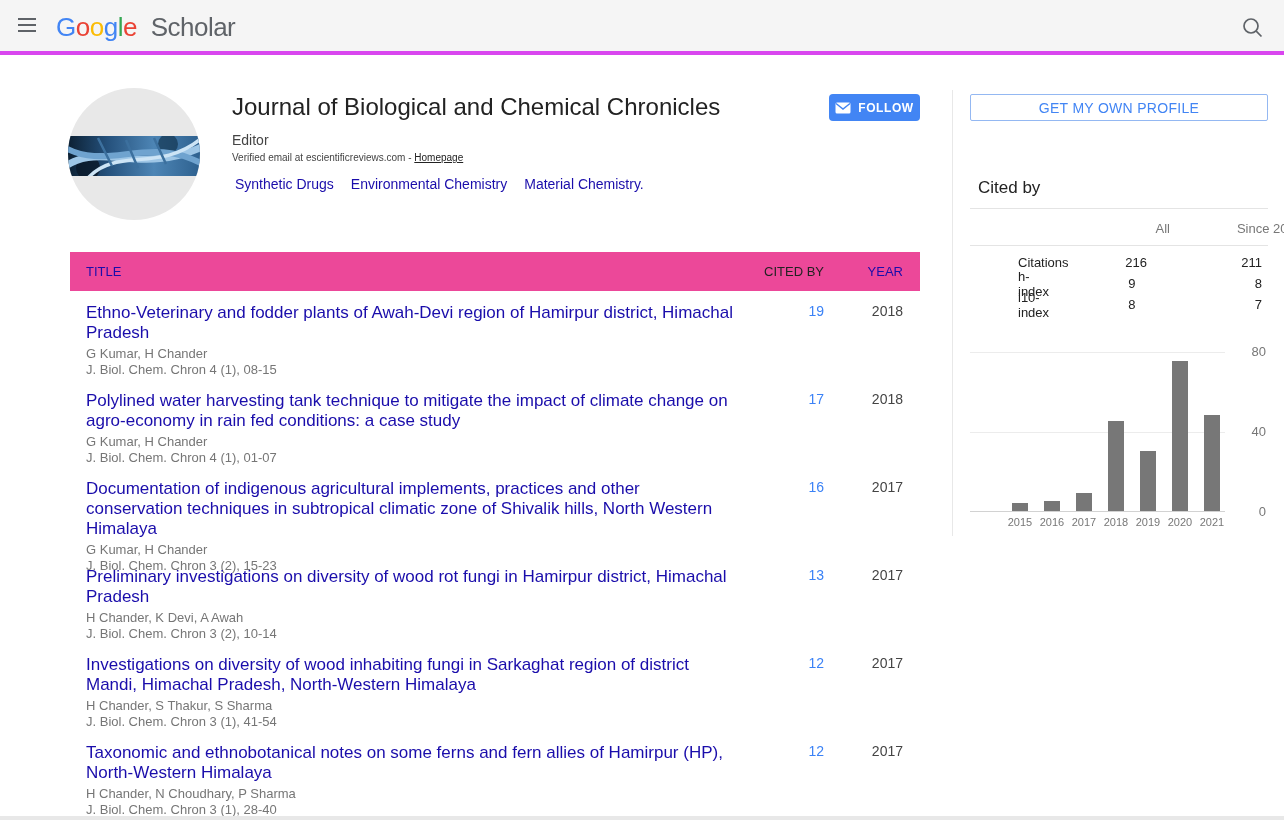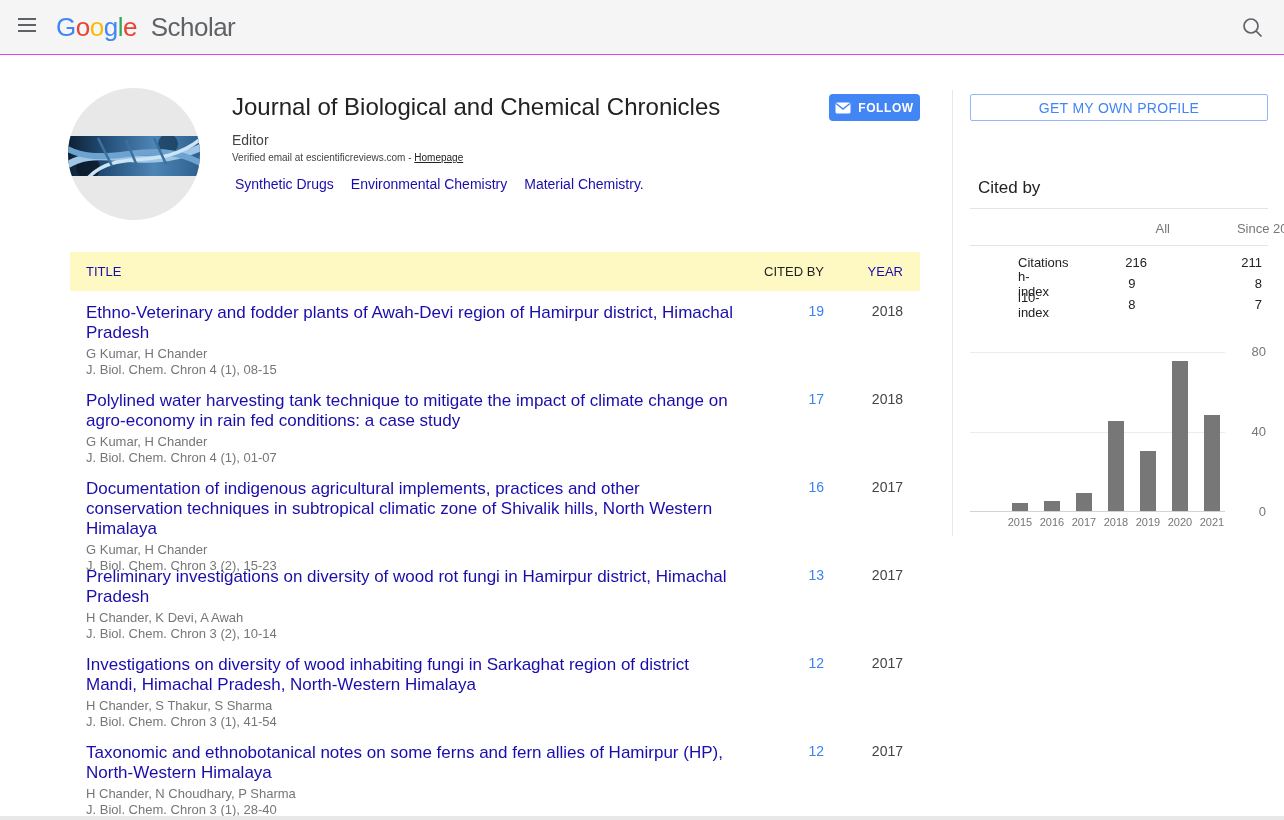--- a/index.html
+++ b/index.html
@@ -1,21 +1,21 @@
 <!DOCTYPE html>
 <html><head>
 <meta charset="utf-8">
 <style>
   * { margin:0; padding:0; box-sizing:border-box; }
   html,body { width:1284px; height:820px; overflow:hidden; background:#fff;
               font-family:"Liberation Sans","DejaVu Sans",sans-serif; }
 
   
   .topbar { position:absolute; left:0; top:0; width:1284px; height:55px;
-            background:#f5f5f5; border-bottom:1px solid #d946ef; }
+            background:#f5f5f5; border-bottom:4px solid #d946ef; }
   .hamburger { position:absolute; left:16px; top:17px; width:22px; height:20px;
                background:none; border:none; cursor:pointer; }
   .hamburger span { display:block; width:18px; height:2px; background:#5f6368; margin:0 auto 4px; }
   .logo { position:absolute; left:56px; top:12px; font-size:26px; letter-spacing:-0.5px; cursor:pointer; }
   .logo .gword span { font-weight:normal; }
   .logo .sword { color:#5f6368; margin-left:7px; }
   .searchbtn { position:absolute; right:18px; top:15px; width:26px; height:26px; cursor:pointer; }
 
   
   .avatar { position:absolute; left:68px; top:88px; width:132px; height:132px; cursor:pointer; }
@@ -26,21 +26,21 @@
   .p-interests { position:absolute; left:235px; top:176px; font-size:14px; }
   .p-interests a { color:#1a0dab; text-decoration:none; margin-right:17px; cursor:pointer; }
   .followbtn { position:absolute; left:829px; top:94px; width:91px; height:27px;
                background:#4285f4; border:none; border-radius:4px; color:#fff;
                font-size:12px; font-weight:bold; letter-spacing:0.6px; cursor:pointer;
                display:flex; align-items:center; justify-content:center; gap:7px;
                font-family:inherit; }
 
   
   .articles { position:absolute; left:70px; top:252px; width:850px; }
-  .tbl-head { display:flex; align-items:center; height:39px; background:#fef9c3;
+  .tbl-head { display:flex; align-items:center; height:39px; background:#ec4899;
               font-size:13px; }
   .col-title { width:664px; padding-left:16px; }
   .col-cited { width:90px; text-align:right; }
   .col-year  { width:79px; text-align:right; }
   .tbl-head .col-title a, .tbl-head .col-year a { color:#1a0dab; text-decoration:none; cursor:pointer; }
   .tbl-head .col-cited { color:#222; }
   .article { display:flex; padding-top:12px; height:88px; }
   .a-titleblock { width:664px; padding-left:16px; }
   .a-title { font-size:17px; line-height:20px; color:#1a0dab; text-decoration:none; display:block; cursor:pointer; }
   .a-authors, .a-venue { font-size:13px; line-height:16px; color:#767676; }

